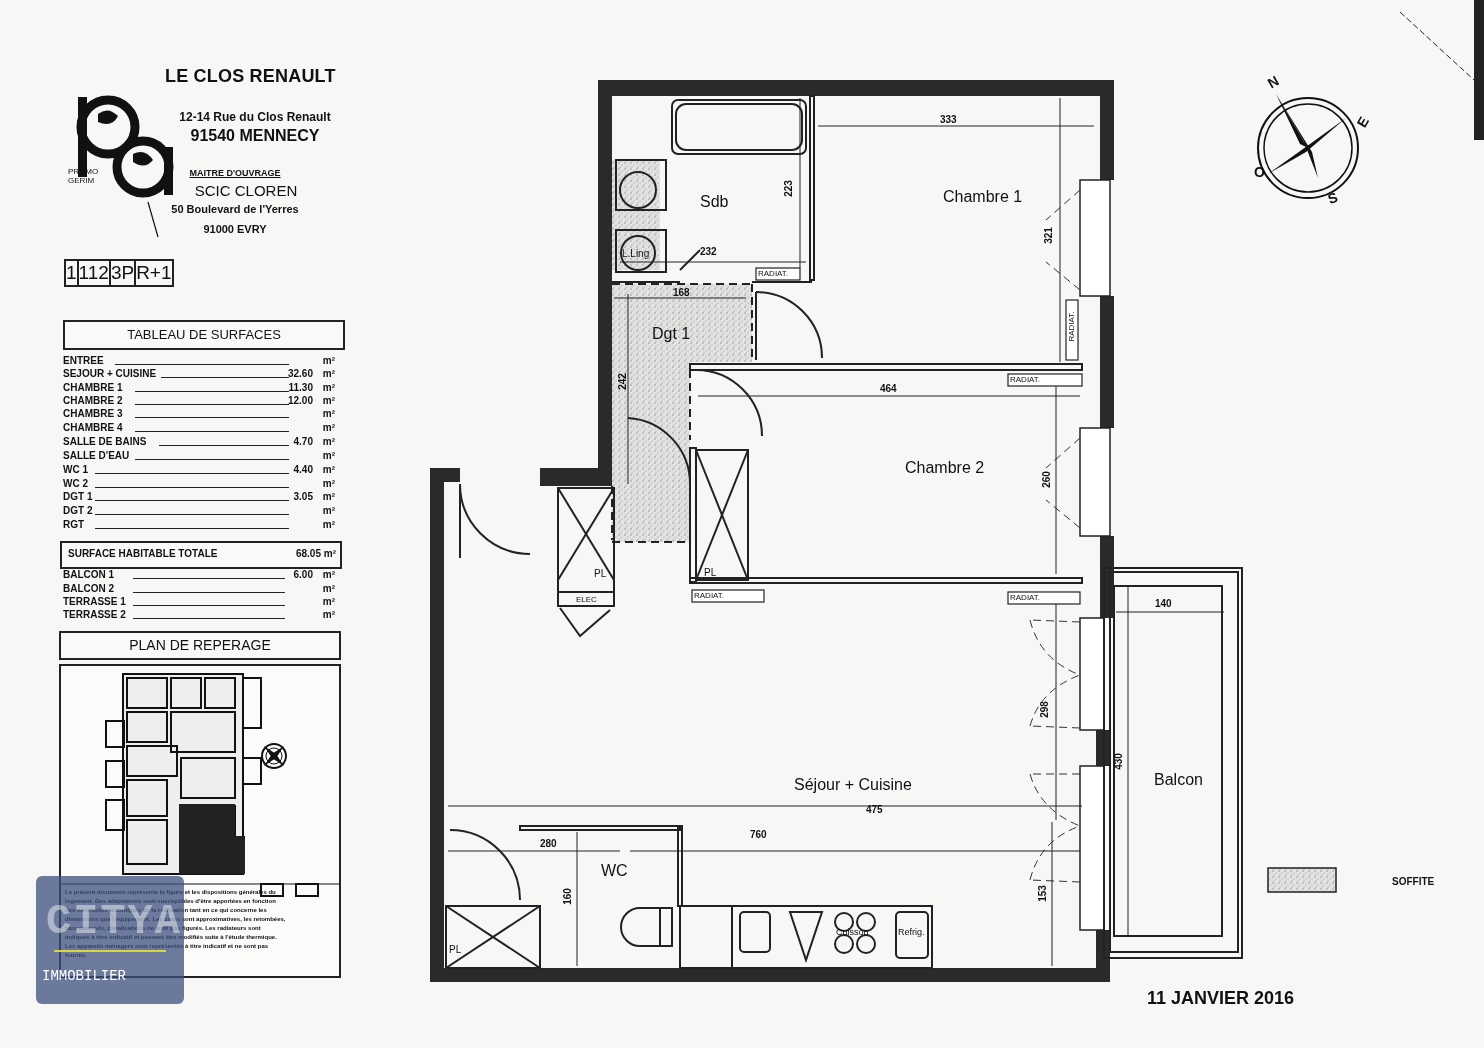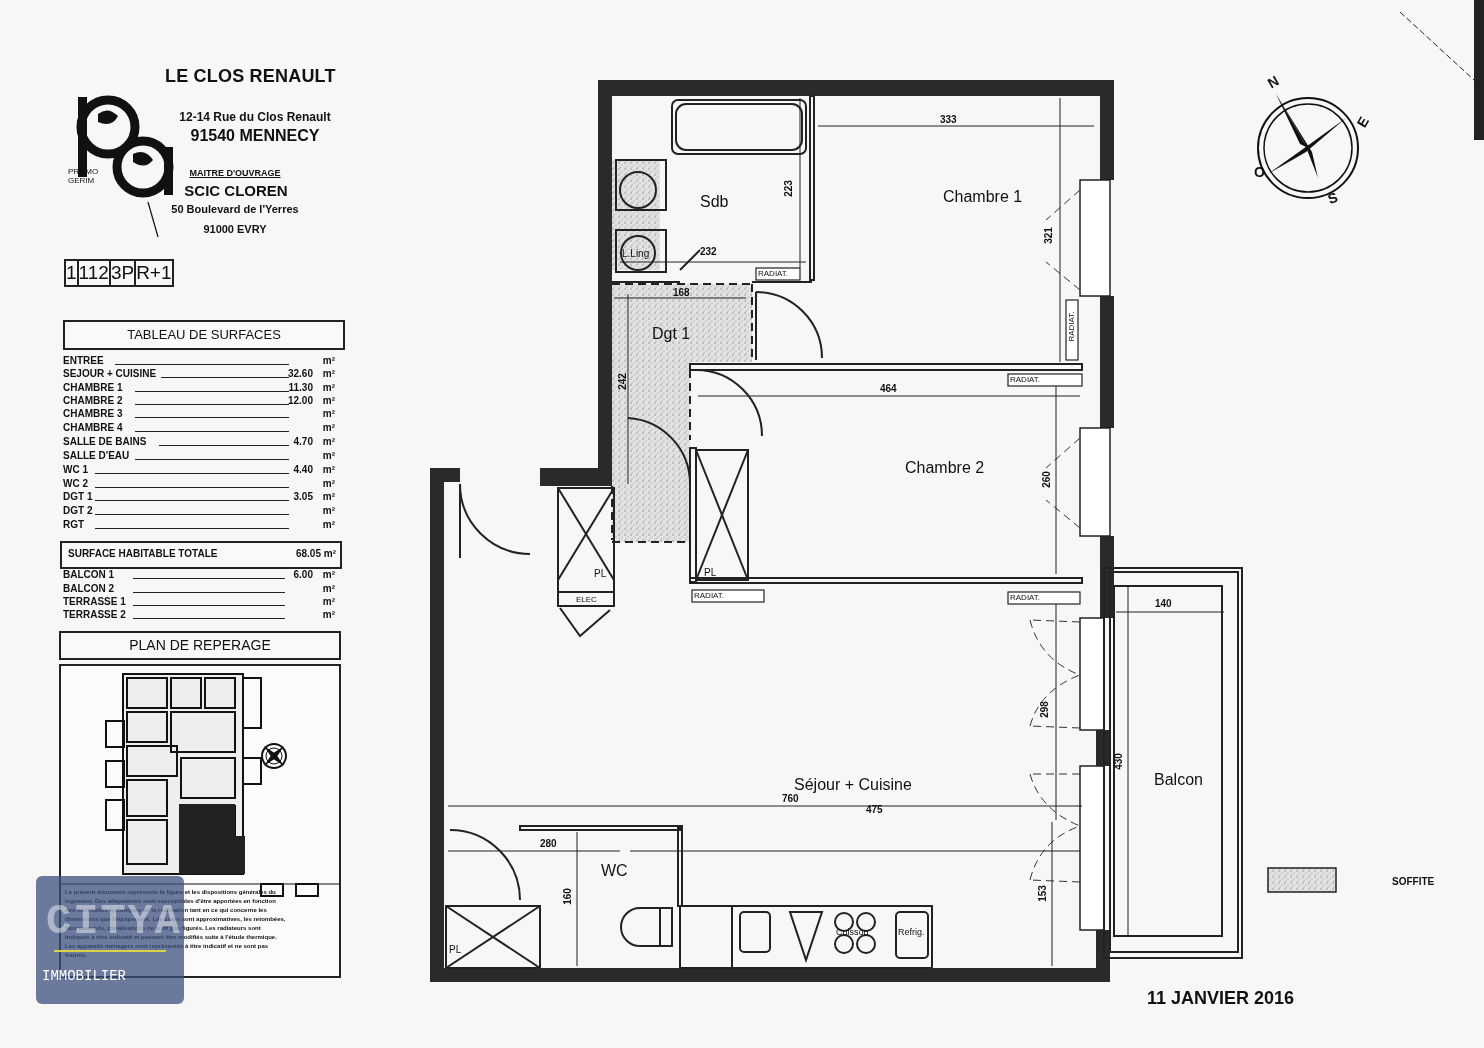--- a/index.html
+++ b/index.html
@@ -36,21 +36,21 @@
     <path d="M65 62 q12-6 20 6 q-8 10-20 2z" fill="#111"></path>
     <line x1="80" y1="110" x2="90" y2="145" stroke="#111" stroke-width="1.2"></line>
   </svg>
   <div style="position:absolute;left:0;top:75px;width:40px;font-size:8px;line-height:9px;">PROMO GERIM</div>
 </div>
 
 <div class="abs hdr-title">LE CLOS RENAULT</div>
 <div class="abs hdr-line" style="left:155px;top:110px;font-size:12px;">12-14 Rue du Clos Renault</div>
 <div class="abs hdr-line" style="left:155px;top:127px;font-size:16px;">91540 MENNECY</div>
 <div class="abs hdr-line" style="left:135px;top:168px;font-size:9px;text-decoration:underline;">MAITRE D'OUVRAGE</div>
-<div class="abs hdr-line" style="left:136px;top:182px;font-size:15px;font-weight:bold;">SCIC CLOREN</div>
+<div class="abs hdr-line" style="left:146px;top:182px;font-size:15px;font-weight:normal;">SCIC CLOREN</div>
 <div class="abs hdr-line" style="left:135px;top:203px;font-size:11px;">50 Boulevard de l'Yerres</div>
 <div class="abs hdr-line" style="left:135px;top:223px;font-size:11px;">91000 EVRY</div>
 
 <table class="info">
   <tbody>
   <tr>
     <td style="font-size:19px;">1</td>
     <td style="font-size:19px;">112</td>
     <td style="font-size:19px;">3P</td>
     <td style="font-size:19px;">R+1</td>
@@ -392,20 +392,20 @@
 <div class="dim vert" style="left:780px;top:183px;">223</div>
 <div class="dim" style="left:700px;top:246px;">232</div>
 <div class="dim vert" style="left:1040px;top:230px;">321</div>
 <div class="dim" style="left:673px;top:287px;">168</div>
 <div class="dim vert" style="left:614px;top:376px;">242</div>
 <div class="dim" style="left:880px;top:383px;">464</div>
 <div class="dim vert" style="left:1038px;top:474px;">260</div>
 <div class="dim" style="left:1155px;top:598px;">140</div>
 <div class="dim vert" style="left:1036px;top:704px;">298</div>
 <div class="dim vert" style="left:1110px;top:756px;">430</div>
-<div class="dim" style="left:750px;top:793px;margin-left:32px;">760</div>
+<div class="dim" style="left:750px;top:829px;">760</div>
 <div class="dim" style="left:540px;top:838px;">280</div>
 <div class="dim" style="left:866px;top:796px;margin-top:8px;">475</div>
 <div class="dim vert" style="left:559px;top:891px;">160</div>
 <div class="dim vert" style="left:1034px;top:888px;">153</div>
 
 <div class="abs b" style="left:1344px;top:876px;font-size:10px;margin-left:48px;">SOFFITE</div>
 <div class="abs b" style="left:1147px;top:988px;font-size:18px;">11 JANVIER 2016</div>
 
 </body></html>

